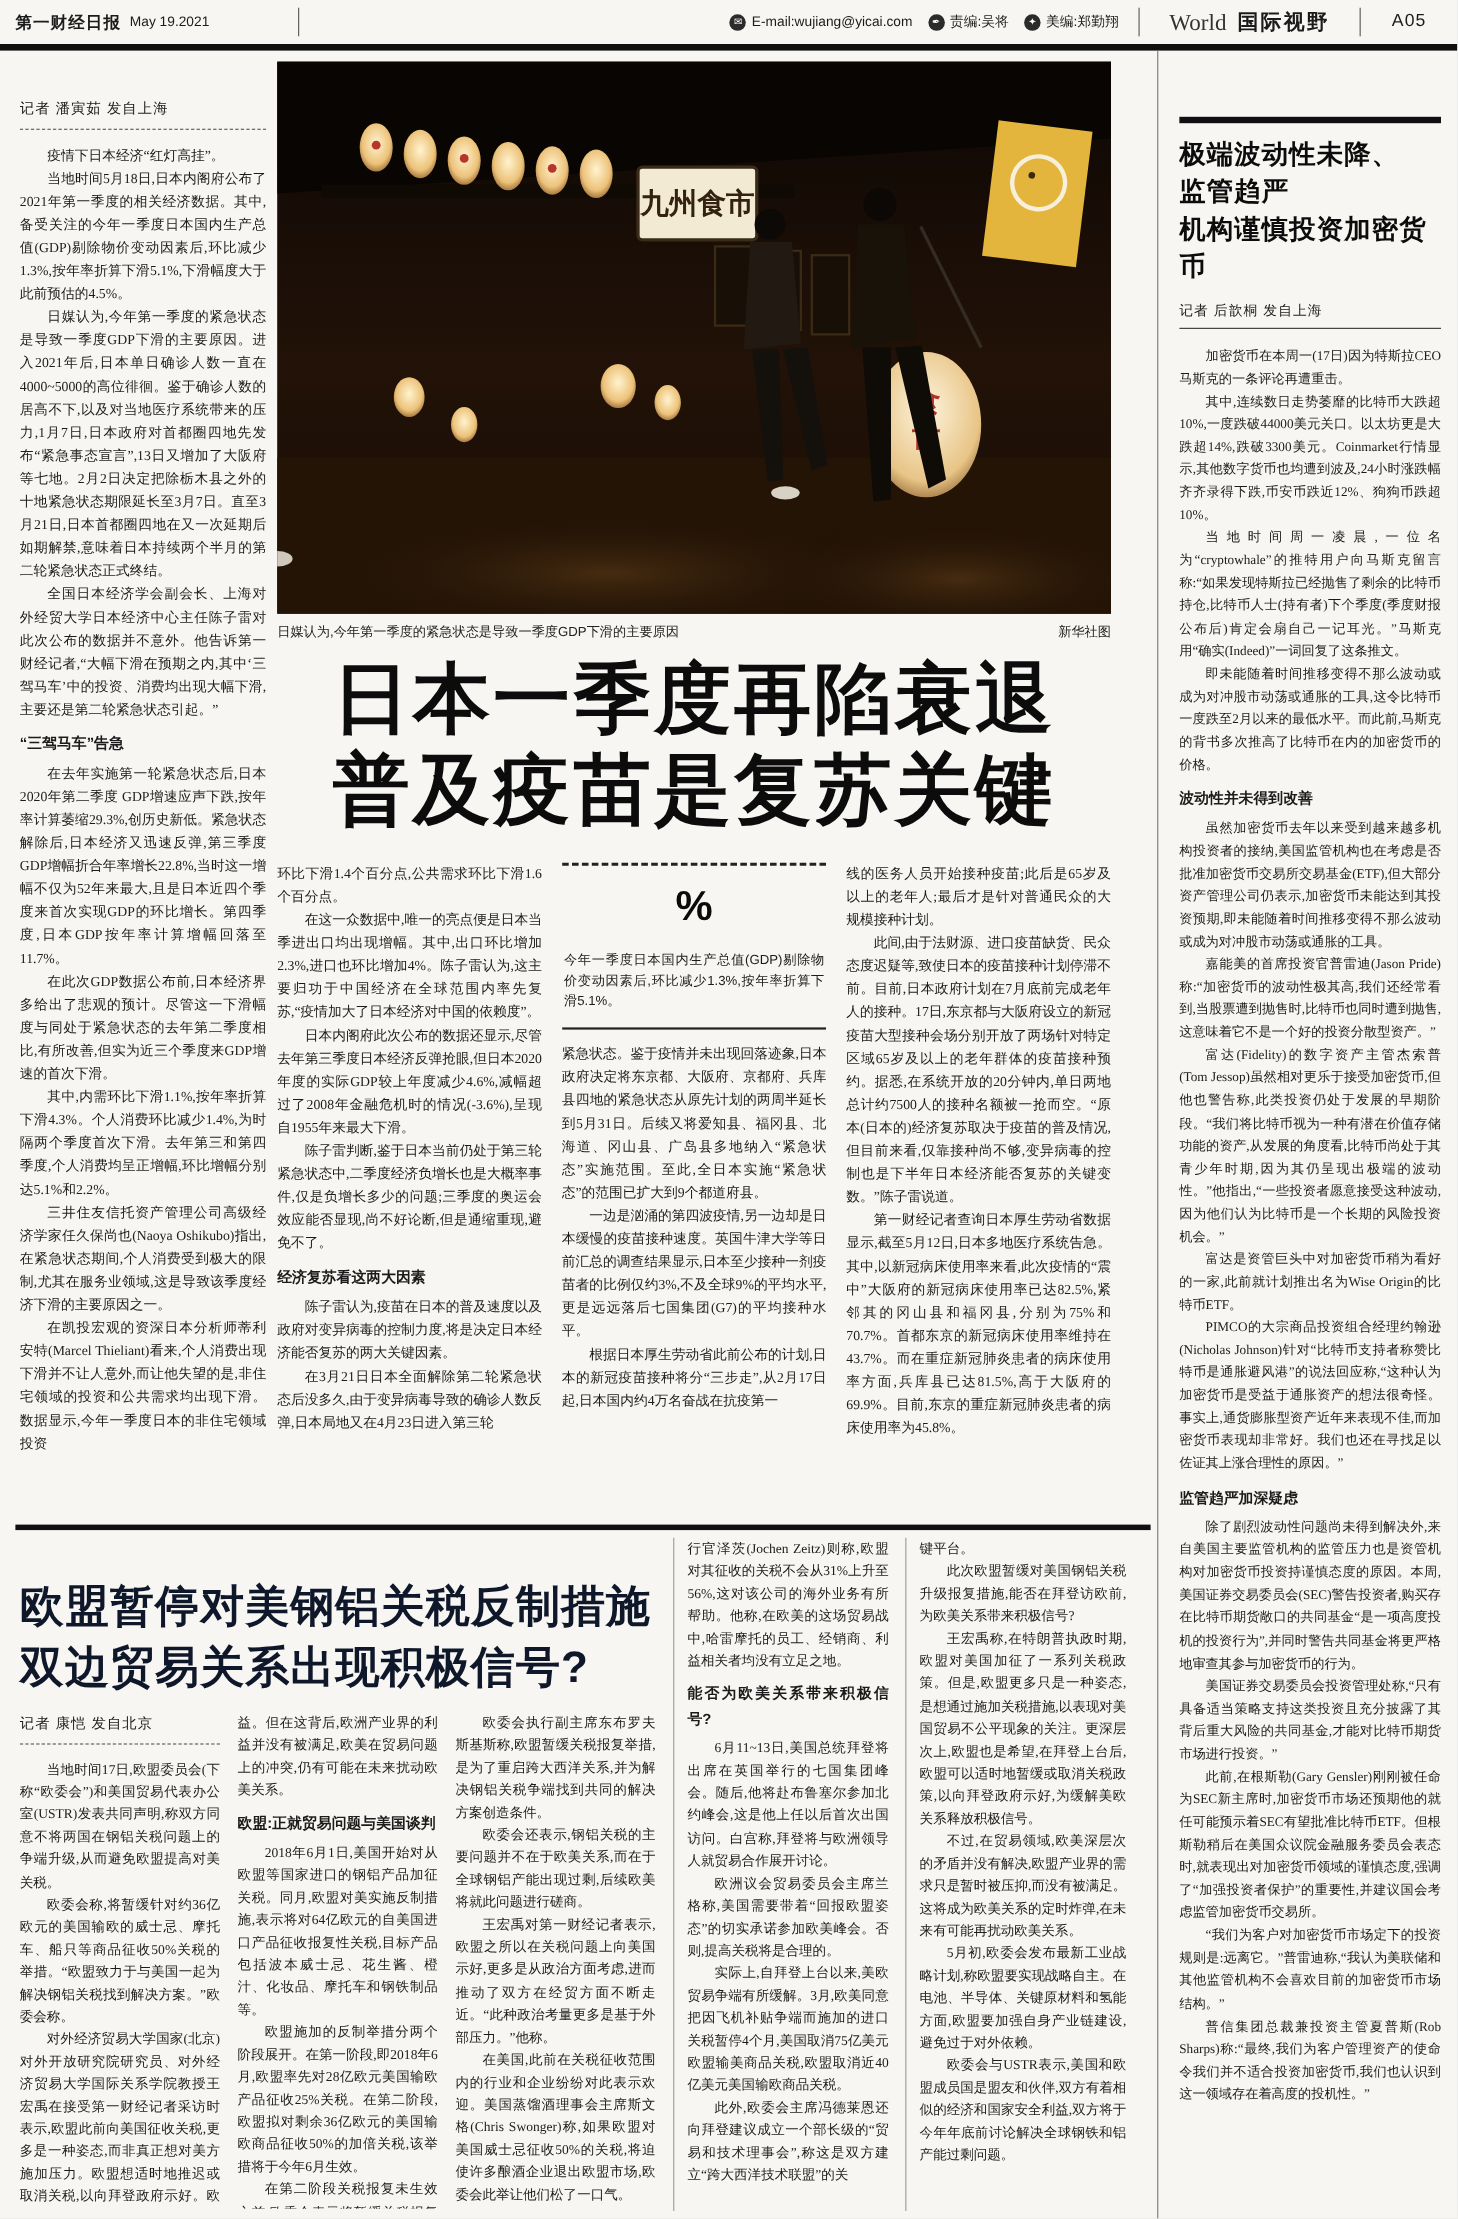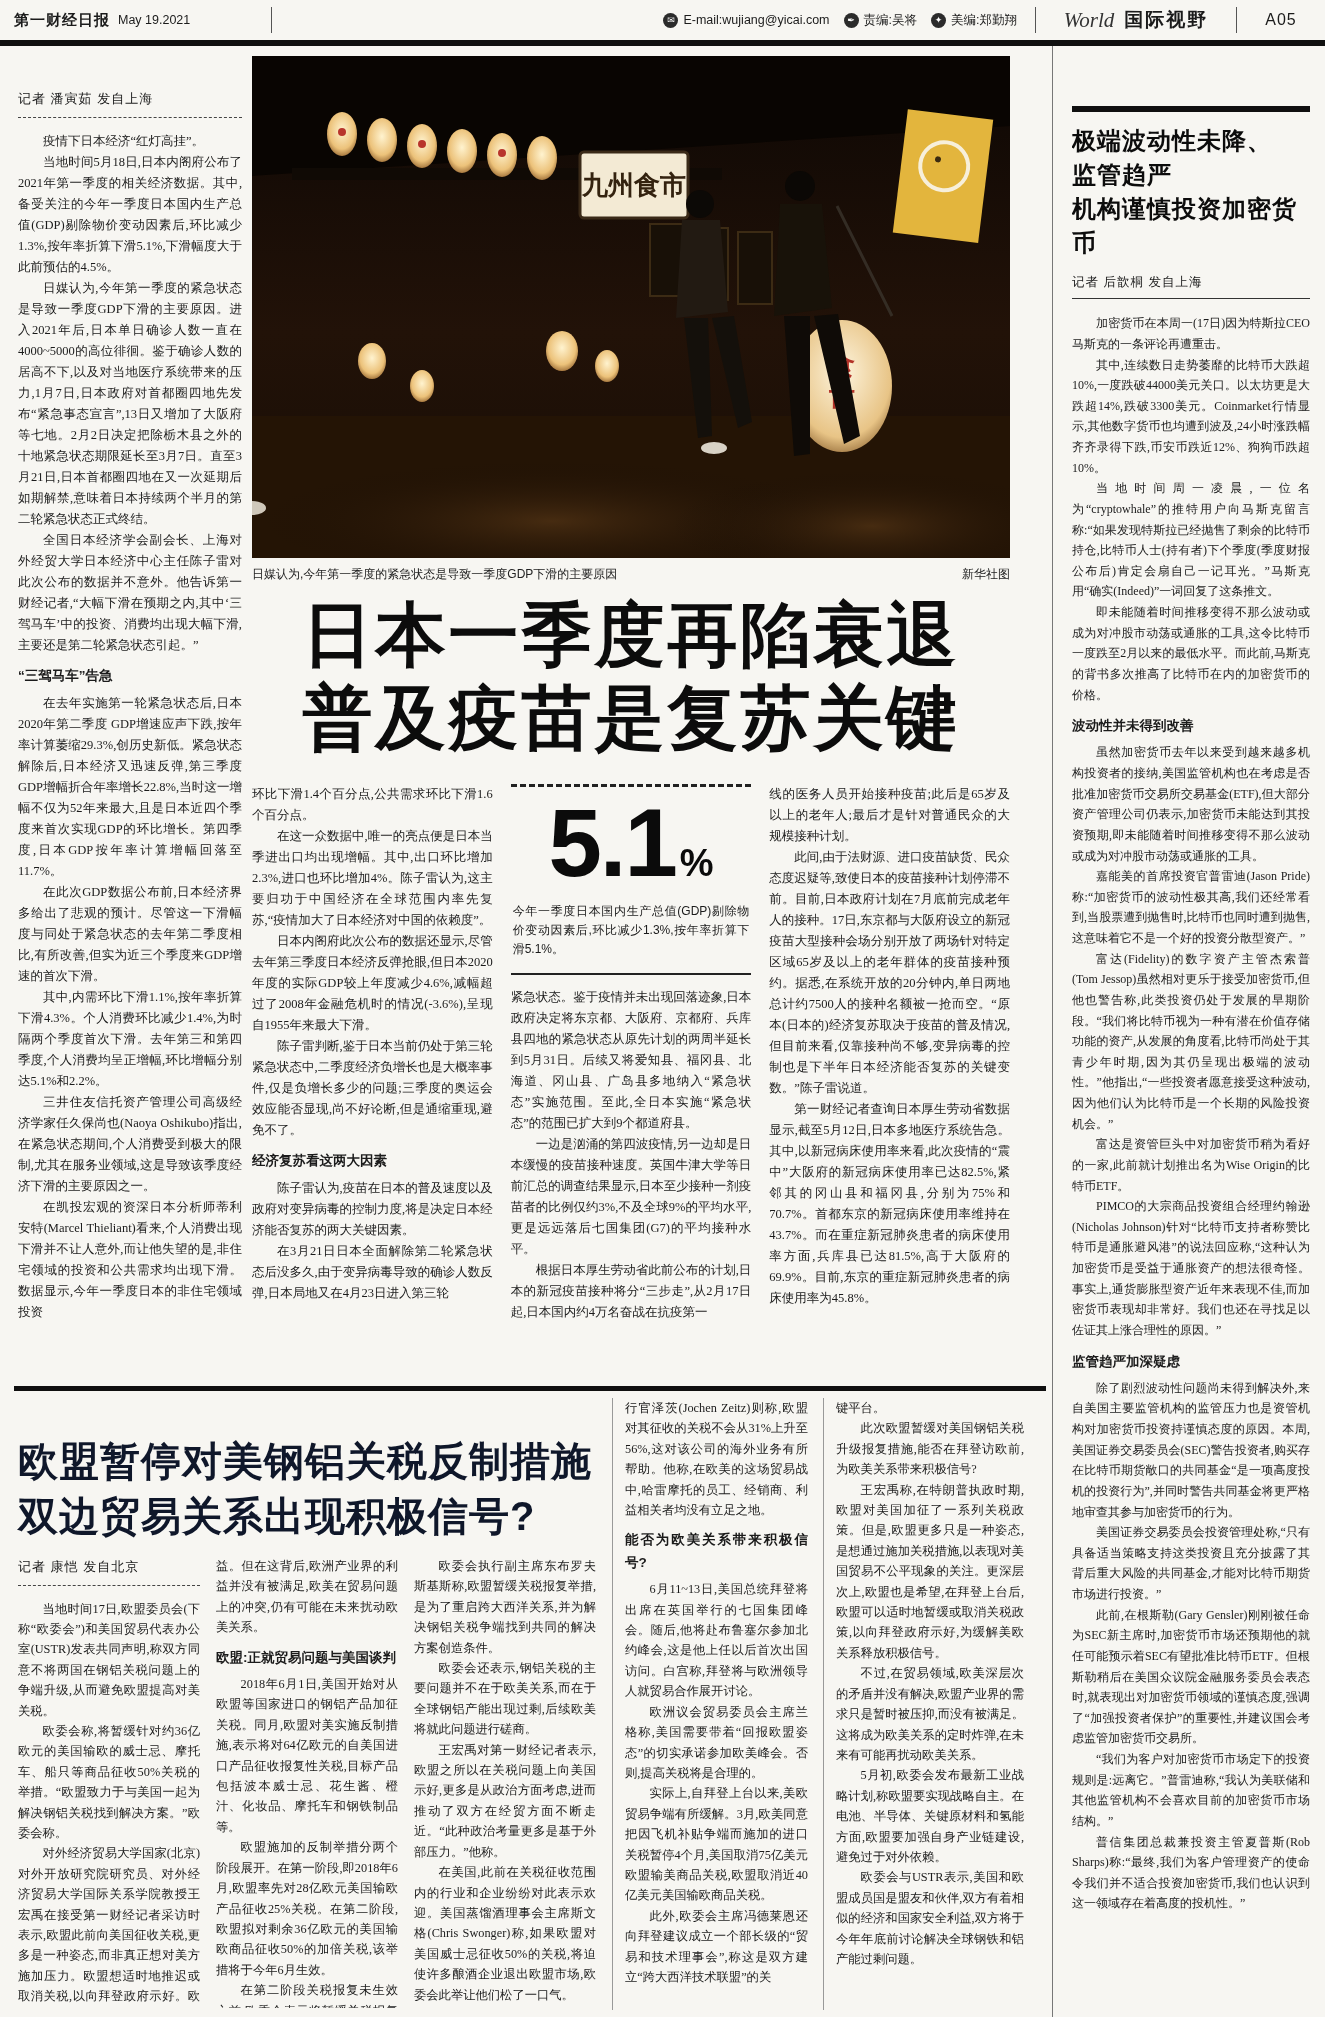--- a/index.html
+++ b/index.html
@@ -16,21 +16,21 @@
     border-right:1px solid #555;height:26px;align-items:center;}
   .mh-brand .brand{font-weight:bold;font-size:15px;letter-spacing:1px;}
   .mh-brand .date{font-size:12.5px;}
   .mh-center{flex:1;display:flex;align-items:center;justify-content:flex-end;gap:14px;
     padding-right:18px;font-size:12.5px;height:26px;}
   .mi{display:inline-flex;align-items:center;justify-content:center;width:15px;height:15px;
     border-radius:50%;background:#2b2b2b;color:#fff;font-size:9px;line-height:1;}
   .mh-item{display:flex;align-items:center;gap:5px;}
   .mh-section{width:200px;border-left:1px solid #555;height:26px;display:flex;align-items:center;
     justify-content:center;gap:10px;}
-  .mh-section .en{font-size:21px;color:#333;font-family:"Liberation Serif",serif;font-style:italic;}
+  .mh-section .en{font-size:21px;color:#333;font-family:"Liberation Serif",serif;}
   .mh-section .cn{font-size:19px;font-weight:bold;letter-spacing:2px;}
   .mh-page{width:88px;border-left:1px solid #555;height:26px;display:flex;align-items:center;
     justify-content:center;font-size:16px;letter-spacing:1px;}
   .mh-rule{position:absolute;left:0;top:40px;width:1325px;height:6px;background:#101010;}
 
   
   .col{position:absolute;overflow:hidden;font-size:12.5px;line-height:1.68;text-align:justify;}
   .para{text-indent:2em;}
   .cont{text-indent:0;}
   .subhead{font-weight:bold;font-size:13.5px;margin:9px 0 5px;text-indent:0;
@@ -233,21 +233,20 @@
         <div class="para">在这一众数据中,唯一的亮点便是日本当季进出口均出现增幅。其中,出口环比增加2.3%,进口也环比增加4%。陈子雷认为,这主要归功于中国经济在全球范围内率先复苏,“疫情加大了日本经济对中国的依赖度”。</div>
         <div class="para">日本内阁府此次公布的数据还显示,尽管去年第三季度日本经济反弹抢眼,但日本2020年度的实际GDP较上年度减少4.6%,减幅超过了2008年金融危机时的情况(-3.6%),呈现自1955年来最大下滑。</div>
         <div class="para">陈子雷判断,鉴于日本当前仍处于第三轮紧急状态中,二季度经济负增长也是大概率事件,仅是负增长多少的问题;三季度的奥运会效应能否显现,尚不好论断,但是通缩重现,避免不了。</div>
         <div class="subhead">经济复苏看这两大因素</div>
         <div class="para">陈子雷认为,疫苗在日本的普及速度以及政府对变异病毒的控制力度,将是决定日本经济能否复苏的两大关键因素。</div>
         <div class="para">在3月21日日本全面解除第二轮紧急状态后没多久,由于变异病毒导致的确诊人数反弹,日本局地又在4月23日进入第三轮</div>
       </div>
     <div class="mcol">
       <div class="statbox">
         <div class="stat-num-row">
-          <span class="stat-value">5.1</span>
           <span class="stat-unit">%</span>
         </div>
         <div class="stat-note">今年一季度日本国内生产总值(GDP)剔除物价变动因素后,环比减少1.3%,按年率折算下滑5.1%。</div>
       </div>
       <div>
           <div class="para cont">紧急状态。鉴于疫情并未出现回落迹象,日本政府决定将东京都、大阪府、京都府、兵库县四地的紧急状态从原先计划的两周半延长到5月31日。后续又将爱知县、福冈县、北海道、冈山县、广岛县多地纳入“紧急状态”实施范围。至此,全日本实施“紧急状态”的范围已扩大到9个都道府县。</div>
           <div class="para">一边是汹涌的第四波疫情,另一边却是日本缓慢的疫苗接种速度。英国牛津大学等日前汇总的调查结果显示,日本至少接种一剂疫苗者的比例仅约3%,不及全球9%的平均水平,更是远远落后七国集团(G7)的平均接种水平。</div>
           <div class="para">根据日本厚生劳动省此前公布的计划,日本的新冠疫苗接种将分“三步走”,从2月17日起,日本国内约4万名奋战在抗疫第一</div>
         </div>
     </div>

